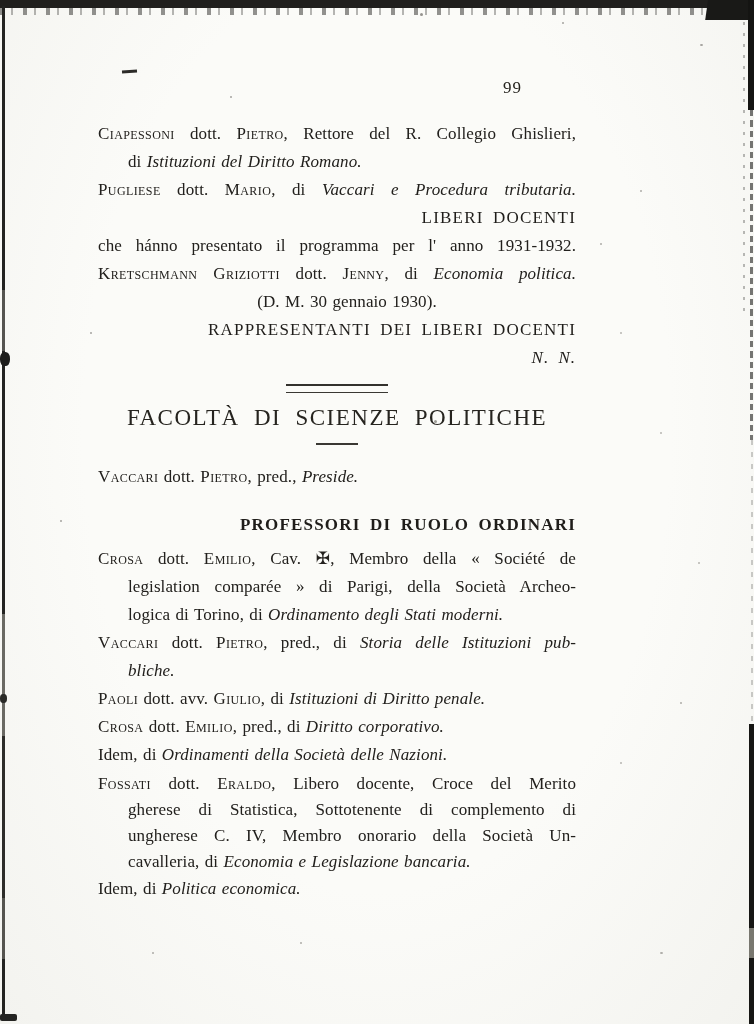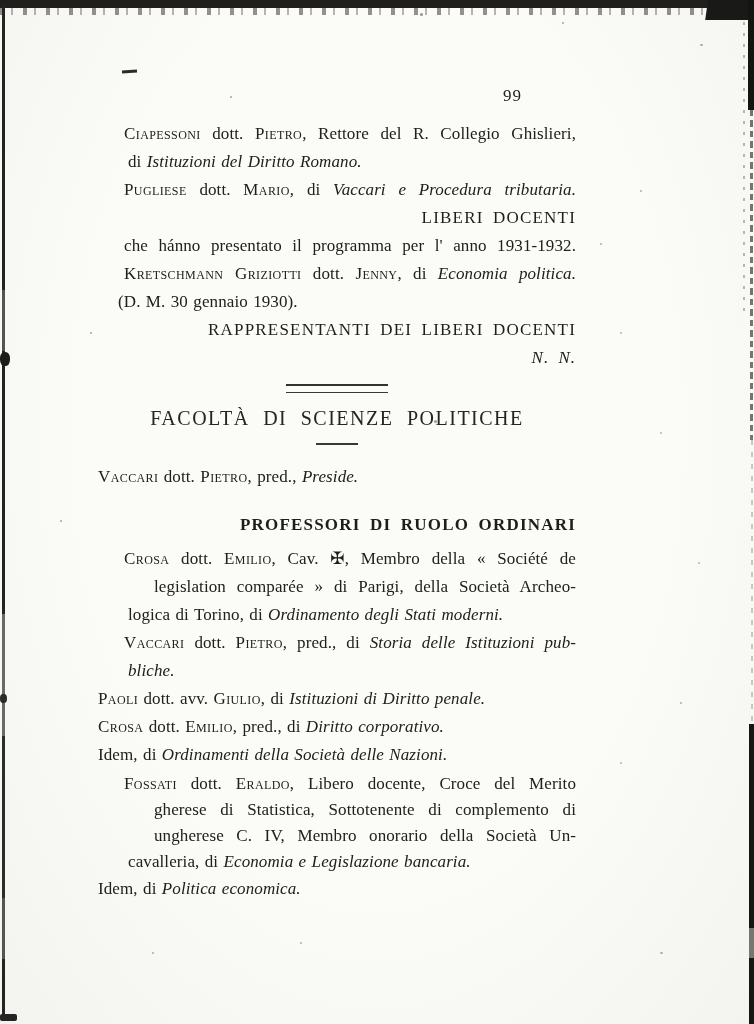--- a/index.html
+++ b/index.html
@@ -24,32 +24,32 @@
   .edge-right-faint{position:absolute;right:1px;top:440px;width:2px;height:290px;opacity:.22;
     background:repeating-linear-gradient(#1d1d1b 0 5px,transparent 5px 12px);}
   .edge-right-bottom{position:absolute;right:0;top:724px;width:5px;height:300px;
     background:linear-gradient(#161614 0 68%,#78776f 68% 78%,#161614 78% 100%);}
   .edge-right-speckle{position:absolute;right:9px;top:22px;width:2px;height:290px;opacity:.32;
     background:repeating-linear-gradient(#2a2a27 0 3px,transparent 3px 11px);}
   .edge-bottom-left{position:absolute;left:0;top:1014px;width:17px;height:7px;background:#242422;border-radius:2px;}
   .dash-artifact{position:absolute;left:122px;top:70px;width:15px;height:3px;background:#2c2b28;transform:rotate(-3deg);}
   .speck{position:absolute;border-radius:50%;background:#514e47;}
   
-  .page-number{position:absolute;left:503px;top:86px;font-size:17px;letter-spacing:1px;color:#26241f;}
+  .page-number{position:absolute;left:503px;top:78px;font-size:17px;letter-spacing:1px;color:#26241f;}
   .col{position:absolute;left:98px;top:120px;width:478px;font-size:17px;line-height:28px;}
   .ln{min-height:28px;text-align:left;letter-spacing:.1px;word-spacing:1px;}
-  .ln.j{text-align:justify;text-align-last:justify;margin-left:26px;}
+  .ln.j{text-align:justify;text-align-last:justify;}
   .ind{padding-left:30px;}
-  .ind-sm{padding-left:20px;}
+  .ind-sm{padding-left:20px;text-align:center;}
   .sc{font-variant:small-caps;letter-spacing:.4px;}
   .it{font-style:italic;}
   .heading{height:28px;line-height:28px;text-align:right;letter-spacing:1.2px;word-spacing:4px;font-size:17px;color:#1f1d1a;}
   .heading-nn{letter-spacing:1px;font-style:italic;}
   .rule-double{margin:12px auto 0 auto;width:102px;height:6px;border-top:2px solid #33312d;border-bottom:1.5px solid #3a3833;}
-  .fac-heading{margin-top:9px;height:32px;line-height:32px;text-align:center;font-size:20px;letter-spacing:1.5px;word-spacing:7px;color:#26241f;}
+  .fac-heading{margin-top:9px;height:32px;line-height:32px;text-align:center;font-size:23px;letter-spacing:1.5px;word-spacing:7px;color:#26241f;}
   .rule-short{margin:9px auto 0 auto;width:42px;height:2px;background:#3a3833;} .mt10{margin-top:20px;font-weight:bold;} .mt18{margin-top:18px;} .mt6{margin-top:6px;} .mt2{margin-top:2px;}
   .tight .ln{min-height:26px;line-height:26px;}
 </style>
 </head>
 <body>
 
 <div class="edge-top"></div>
 <div class="edge-top-ragged"></div>
 <div class="edge-top-right-block"></div>
 <div class="edge-left"></div>

